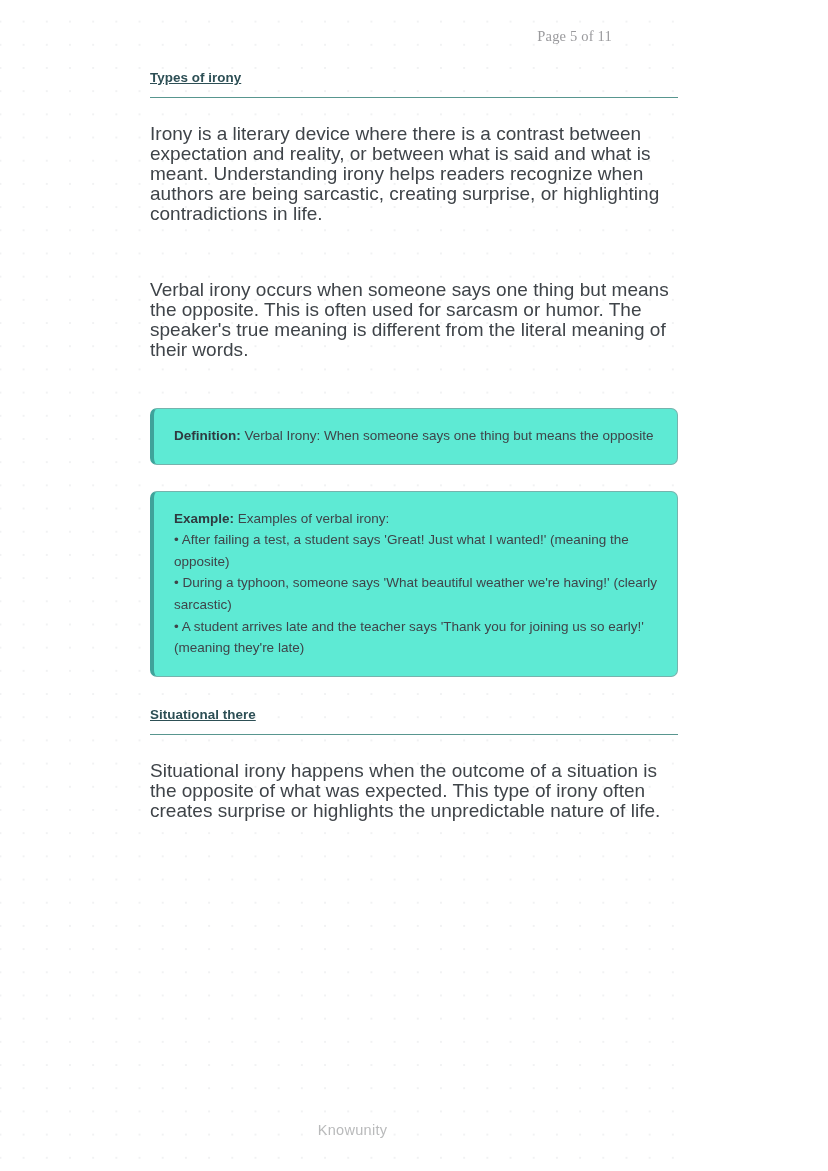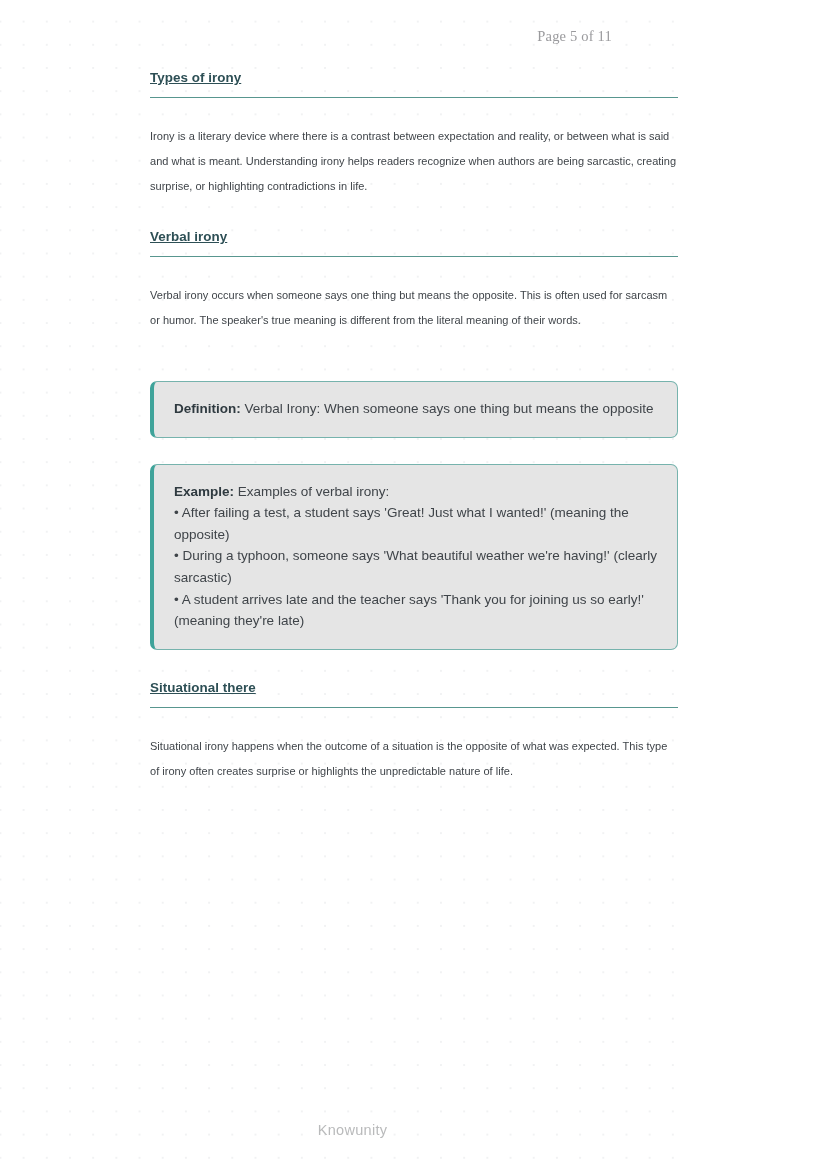--- a/index.html
+++ b/index.html
@@ -58,34 +58,34 @@
     color: #2d4f55;
     letter-spacing: 0.05px;
     margin: 0;
     padding-bottom: 12px;
     border-bottom: 1.4px solid #58968f;
     text-decoration: underline;
   }
   .heading-gap-md { height: 26px; }
 
   p.body-text {
-    font-size: 11px;
-    line-height: 25px;
+    font-size: 19px;
+    line-height: 20px;
     color: #3f4449;
     margin: 0;
     letter-spacing: 0.02px;
   }
 
   .para-gap { height: 22px; }
 
   .callout {
     border: 1.2px solid #76b3ad;
     border-left: 4px solid #3fa39a;
     border-radius: 7px;
-    background: #e5e5e5;
+    background: #5eead4;
     padding: 16px 20px 17px 20px;
     box-sizing: border-box;
   }
 
   .callout-text {
     font-size: 13.5px;
     line-height: 21.6px;
     color: #3f4449;
     margin: 0;
     white-space: pre-wrap;
@@ -123,21 +123,20 @@
 
     <div>
       <h2 class="section-heading">Types of irony</h2>
       <div class="heading-gap-md"></div>
       <p class="body-text">Irony is a literary device where there is a contrast between expectation and reality, or between what is said and what is meant. Understanding irony helps readers recognize when authors are being sarcastic, creating surprise, or highlighting contradictions in life.</p>
     </div>
 
     <div class="block-gap-lg"></div>
 
     <div>
-      <h2 class="section-heading">Verbal irony</h2>
       <div class="heading-gap-md"></div>
       <p class="body-text">Verbal irony occurs when someone says one thing but means the opposite. This is often used for sarcasm or humor. The speaker's true meaning is different from the literal meaning of their words.</p>
       <div class="para-gap"></div>
 
       <div class="block-gap"></div>
 
       <div class="callout">
         <p class="callout-text"><span class="callout-label">Definition:</span><span> Verbal Irony: When someone says one thing but means the opposite</span></p>
       </div>
 

